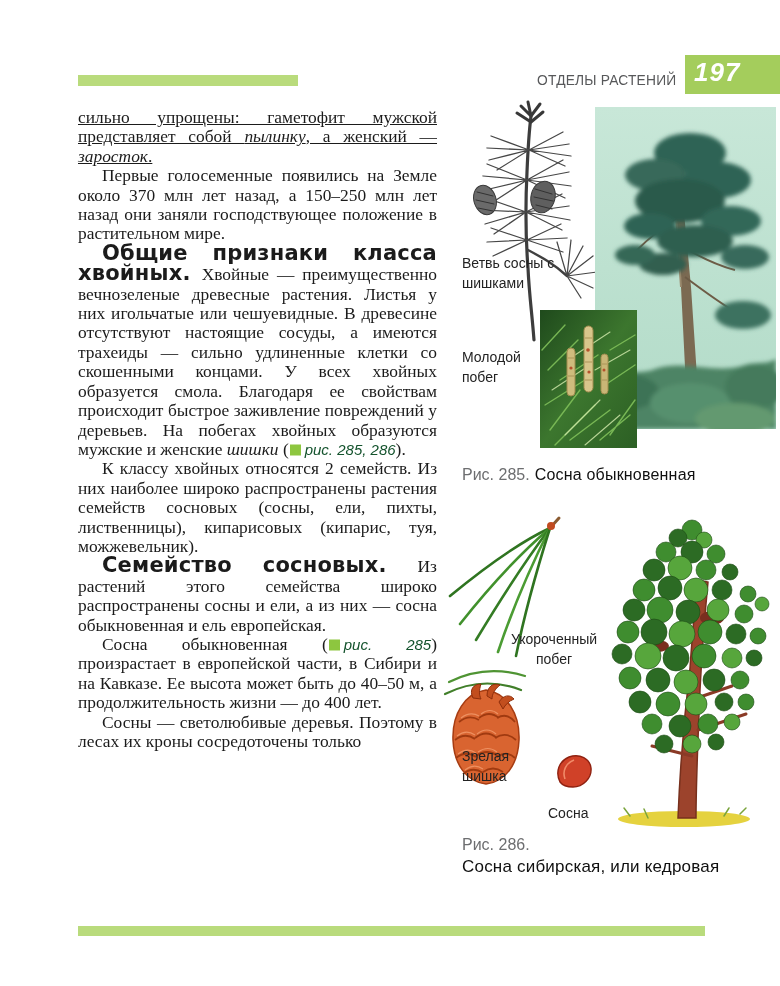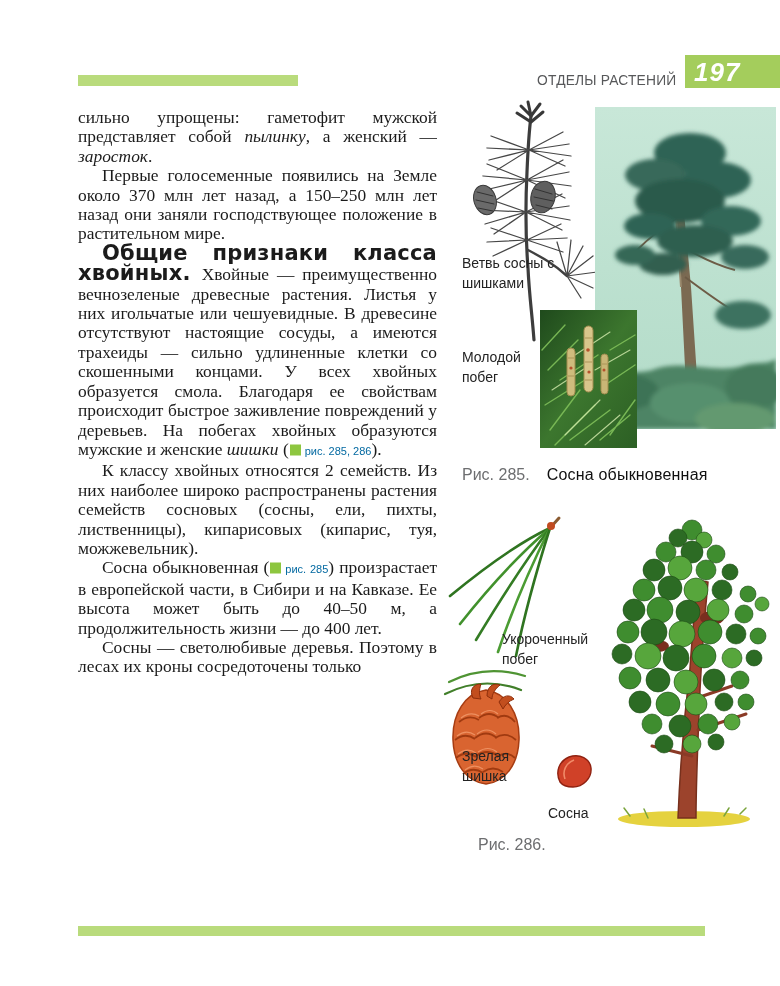--- a/index.html
+++ b/index.html
@@ -5,61 +5,62 @@
   html,body{margin:0;padding:0;background:#ffffff;}
   #page{position:relative;width:780px;height:986px;background:#ffffff;overflow:hidden;
         font-family:"Liberation Sans",sans-serif;}
 
   
   .rule{position:absolute;background:#b9db7c;}
   #top-rule{left:78px;top:75px;width:220px;height:11px;}
   #bottom-rule{left:78px;top:926px;width:627px;height:10px;}
   #section-label{position:absolute;top:71px;right:104px;font-size:15px;color:#57585a;
         letter-spacing:.2px;transform:scaleX(.92);transform-origin:100% 50%;font-weight:500;}
-  #pagenum-box{position:absolute;left:685px;top:55px;width:95px;height:33px;background:#a4cd5c;}
+  #pagenum-box{position:absolute;left:685px;top:55px;width:95px;height:39px;background:#a4cd5c;}
   #pagenum{position:absolute;left:9px;top:2px;color:#ffffff;font-weight:bold;font-size:26px;
         font-style:italic;letter-spacing:1px;}
 
   
   #article{position:absolute;left:78px;top:108px;width:359px;
         font-family:"Liberation Serif",serif;font-size:17.4px;line-height:19.4px;
         text-align:justify;color:#1b1b1b;}
   #article p{margin:0;text-indent:24px;}
-  #article p.noindent{text-indent:0;}
+  #article p.noindent{text-indent:0;text-decoration:underline;}
   .seg-i{font-style:italic;}
   .seg-b{font-family:"DejaVu Sans",sans-serif;font-weight:bold;font-size:21px;letter-spacing:.2px;}
-  .seg-r{font-family:"Liberation Sans",sans-serif;color:#0369a1;font-size:11px;}
+  .seg-r{font-family:"Liberation Sans",sans-serif;color:#14532d;font-size:15px;font-style:italic;}
   .sq{display:inline-block;width:11px;height:11px;background:#8dc63f;margin:0 4px 0 1px;
         transform:translateY(.5px);}
 
   
   .fig-label{position:absolute;font-size:14px;line-height:19.5px;color:#232323;}
   .fig-caption{position:absolute;font-size:16px;color:#111111;}
-  .cap-prefix{color:#6d6e70;margin-right:17px;}
+  .cap-prefix{color:#6d6e70;margin-right:5px;}
   .cap-title{font-weight:normal;color:#101010;letter-spacing:.2px;}
-  #caption-286 .cap-prefix{display:block;margin:0 0 3px 16px;}
+  #caption-286 .cap-prefix{display:block;margin:0 0 3px 0;}
   #caption-286 .cap-title{display:block;font-size:17px;}
   .art{position:absolute;}
 </style>
 </head>
 <body>
 
 <div id="page">
 
   <div id="top-rule" class="rule"></div>
   <div id="section-label">ОТДЕЛЫ РАСТЕНИЙ</div>
   <div id="pagenum-box">
     <span id="pagenum">197</span>
   </div>
 
   <div id="article">
       <p class="noindent"><span class="seg-n">сильно упрощены: гаметофит мужской представляет собой </span><span class="seg-i">пылинку</span><span class="seg-n">, а женский — </span><span class="seg-i">заросток</span><span class="seg-n">.</span></p>
       <p><span class="seg-n">Первые голосеменные появились на Земле около 370 млн лет назад, а 150–250 млн лет назад они заняли господствующее положение в растительном мире.</span></p>
       <p><span class="seg-b">Общие признаки класса хвойных. </span><span class="seg-n">Хвойные — преимущественно вечнозеленые древесные растения. Листья у них игольчатые или чешуевидные. В древесине отсутствуют настоящие сосуды, а имеются трахеиды — сильно удлиненные клетки со скошенными концами. У всех хвойных образуется смола. Благодаря ее свойствам происходит быстрое заживление повреждений у деревьев. На побегах хвойных образуются мужские и женские </span><span class="seg-i">шишки</span><span class="seg-n"> (</span><span class="sq"></span><span class="seg-r">рис. 285, 286</span><span class="seg-n">).</span></p>
       <p><span class="seg-n">К классу хвойных относятся 2 семейств. Из них наиболее широко распространены растения семейств сосновых (сосны, ели, пихты, лиственницы), кипарисовых (кипарис, туя, можжевельник).</span></p>
+      <p><span class="seg-b">Семейство сосновых. </span><span class="seg-n">Из растений этого семейства широко распространены сосны и ели, а из них — сосна обыкновенная и ель европейская.</span></p>
       <p><span class="seg-n">Сосна обыкновенная (</span><span class="sq"></span><span class="seg-r">рис. 285</span><span class="seg-n">) произрастает в европейской части, в Сибири и на Кавказе. Ее высота может быть до 40–50 м, а продолжительность жизни — до 400 лет.</span></p>
       <p><span class="seg-n">Сосны — светолюбивые деревья. Поэтому в лесах их кроны сосредоточены только</span></p>
     </div>
 
   <div>
 
     <svg class="art" style="left:455px;top:100px" width="160" height="245" viewBox="0 0 160 245">
       <g fill="none" stroke="#474747" stroke-linecap="round">
         <path d="M79 240 C77 214 74 192 73 168 C71 142 70 112 72 72 C73 48 74 32 76 16" stroke-width="3.2" stroke="#3d3d3d"></path>
         <g stroke-width="3" stroke="#383838">
@@ -169,21 +170,21 @@
         <path d="M104 16 C74 30 38 56 4 84" stroke="#2f7420" stroke-width="2.6"></path>
         <path d="M104 16 C76 40 44 74 14 112" stroke="#41912c" stroke-width="2.6"></path>
         <path d="M104 16 C80 48 54 88 30 128" stroke="#347c24" stroke-width="2.6"></path>
         <path d="M104 16 C86 52 66 98 52 140" stroke="#4b9c33" stroke-width="2.6"></path>
         <path d="M104 16 C92 54 78 104 70 144" stroke="#2f7420" stroke-width="2.6"></path>
       </g>
       <path d="M104 16 L113 6" stroke="#8a5a30" stroke-width="3" stroke-linecap="round"></path>
       <circle cx="105" cy="14" r="4" fill="#c24a20"></circle>
     </svg>
 
-    <div class="fig-label" style="left:502px;top:630px;width:104px;text-align:left">Укороченный побег</div>
+    <div class="fig-label" style="left:502px;top:630px;width:104px;text-align:center">Укороченный побег</div>
 
     <svg class="art" style="left:443px;top:660px" width="85" height="128" viewBox="0 0 85 128">
       <g fill="none" stroke-linecap="round">
         <path d="M6 22 C30 10 56 8 82 16" stroke="#4f9433" stroke-width="2.2"></path>
         <path d="M2 34 C26 22 52 20 78 30" stroke="#417f2a" stroke-width="2.2"></path>
       </g>
       <path d="M43 30 C64 33 77 54 76 80 C75 105 62 122 43 124 C24 122 11 105 10 80 C9 54 22 33 43 30 Z" fill="#d96430" stroke="#a63c12" stroke-width="1.5"></path>
       <g fill="#c24e1e" stroke="#8e2f0c" stroke-width="1">
         <path d="M30 38 C26 30 30 24 38 24 C36 30 36 35 38 39 Z"></path>
         <path d="M44 36 C44 27 50 22 57 25 C52 29 49 34 49 39 Z"></path>
@@ -273,17 +274,18 @@
         <circle cx="92" cy="226" r="9" fill="#57a63c"></circle>
           <circle cx="116" cy="224" r="8" fill="#2c6b24"></circle>
       </g>
       <g stroke="#7aa43c" stroke-width="1.5" stroke-linecap="round">
         <path d="M30 298 l-6 -8 M48 300 l-4 -9 M124 298 l5 -8 M140 296 l6 -6"></path>
       </g>
     </svg>
 
     <div class="fig-caption" style="left:462px;top:836px" id="caption-286">
       <span class="cap-prefix">Рис. 286.</span>
+      <span class="cap-title">Сосна сибирская, или кедровая</span>
     </div>
   </div>
 
   <div id="bottom-rule" class="rule"></div>
 </div>
 
 </body></html>

